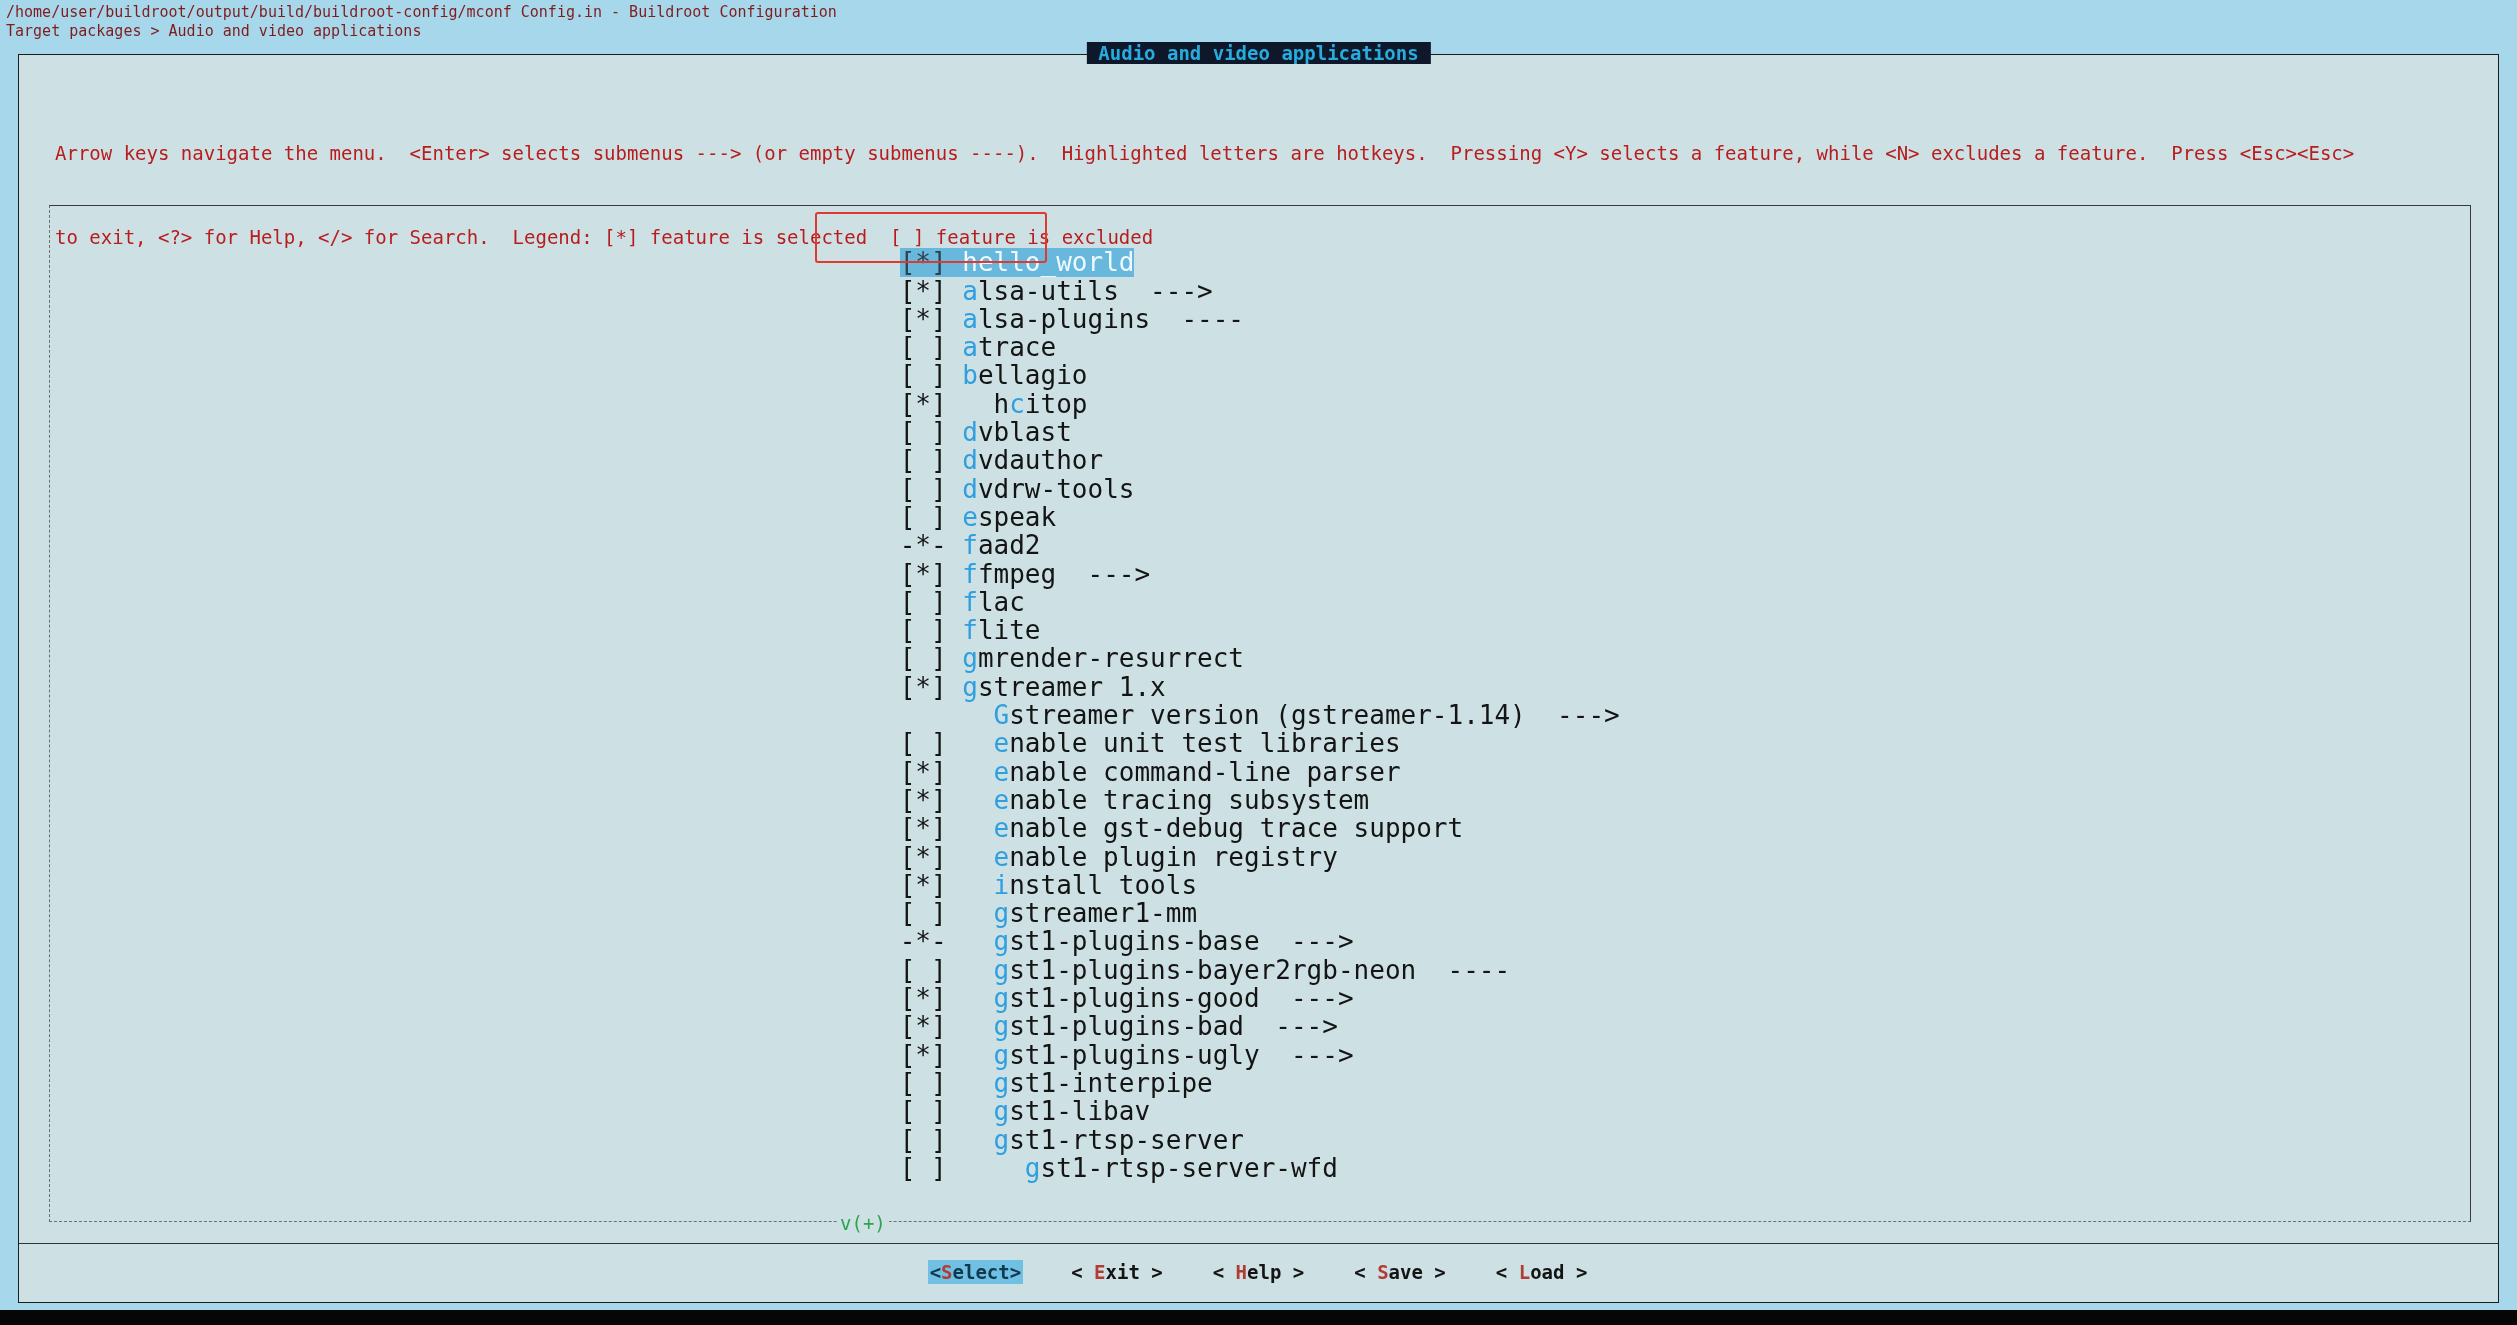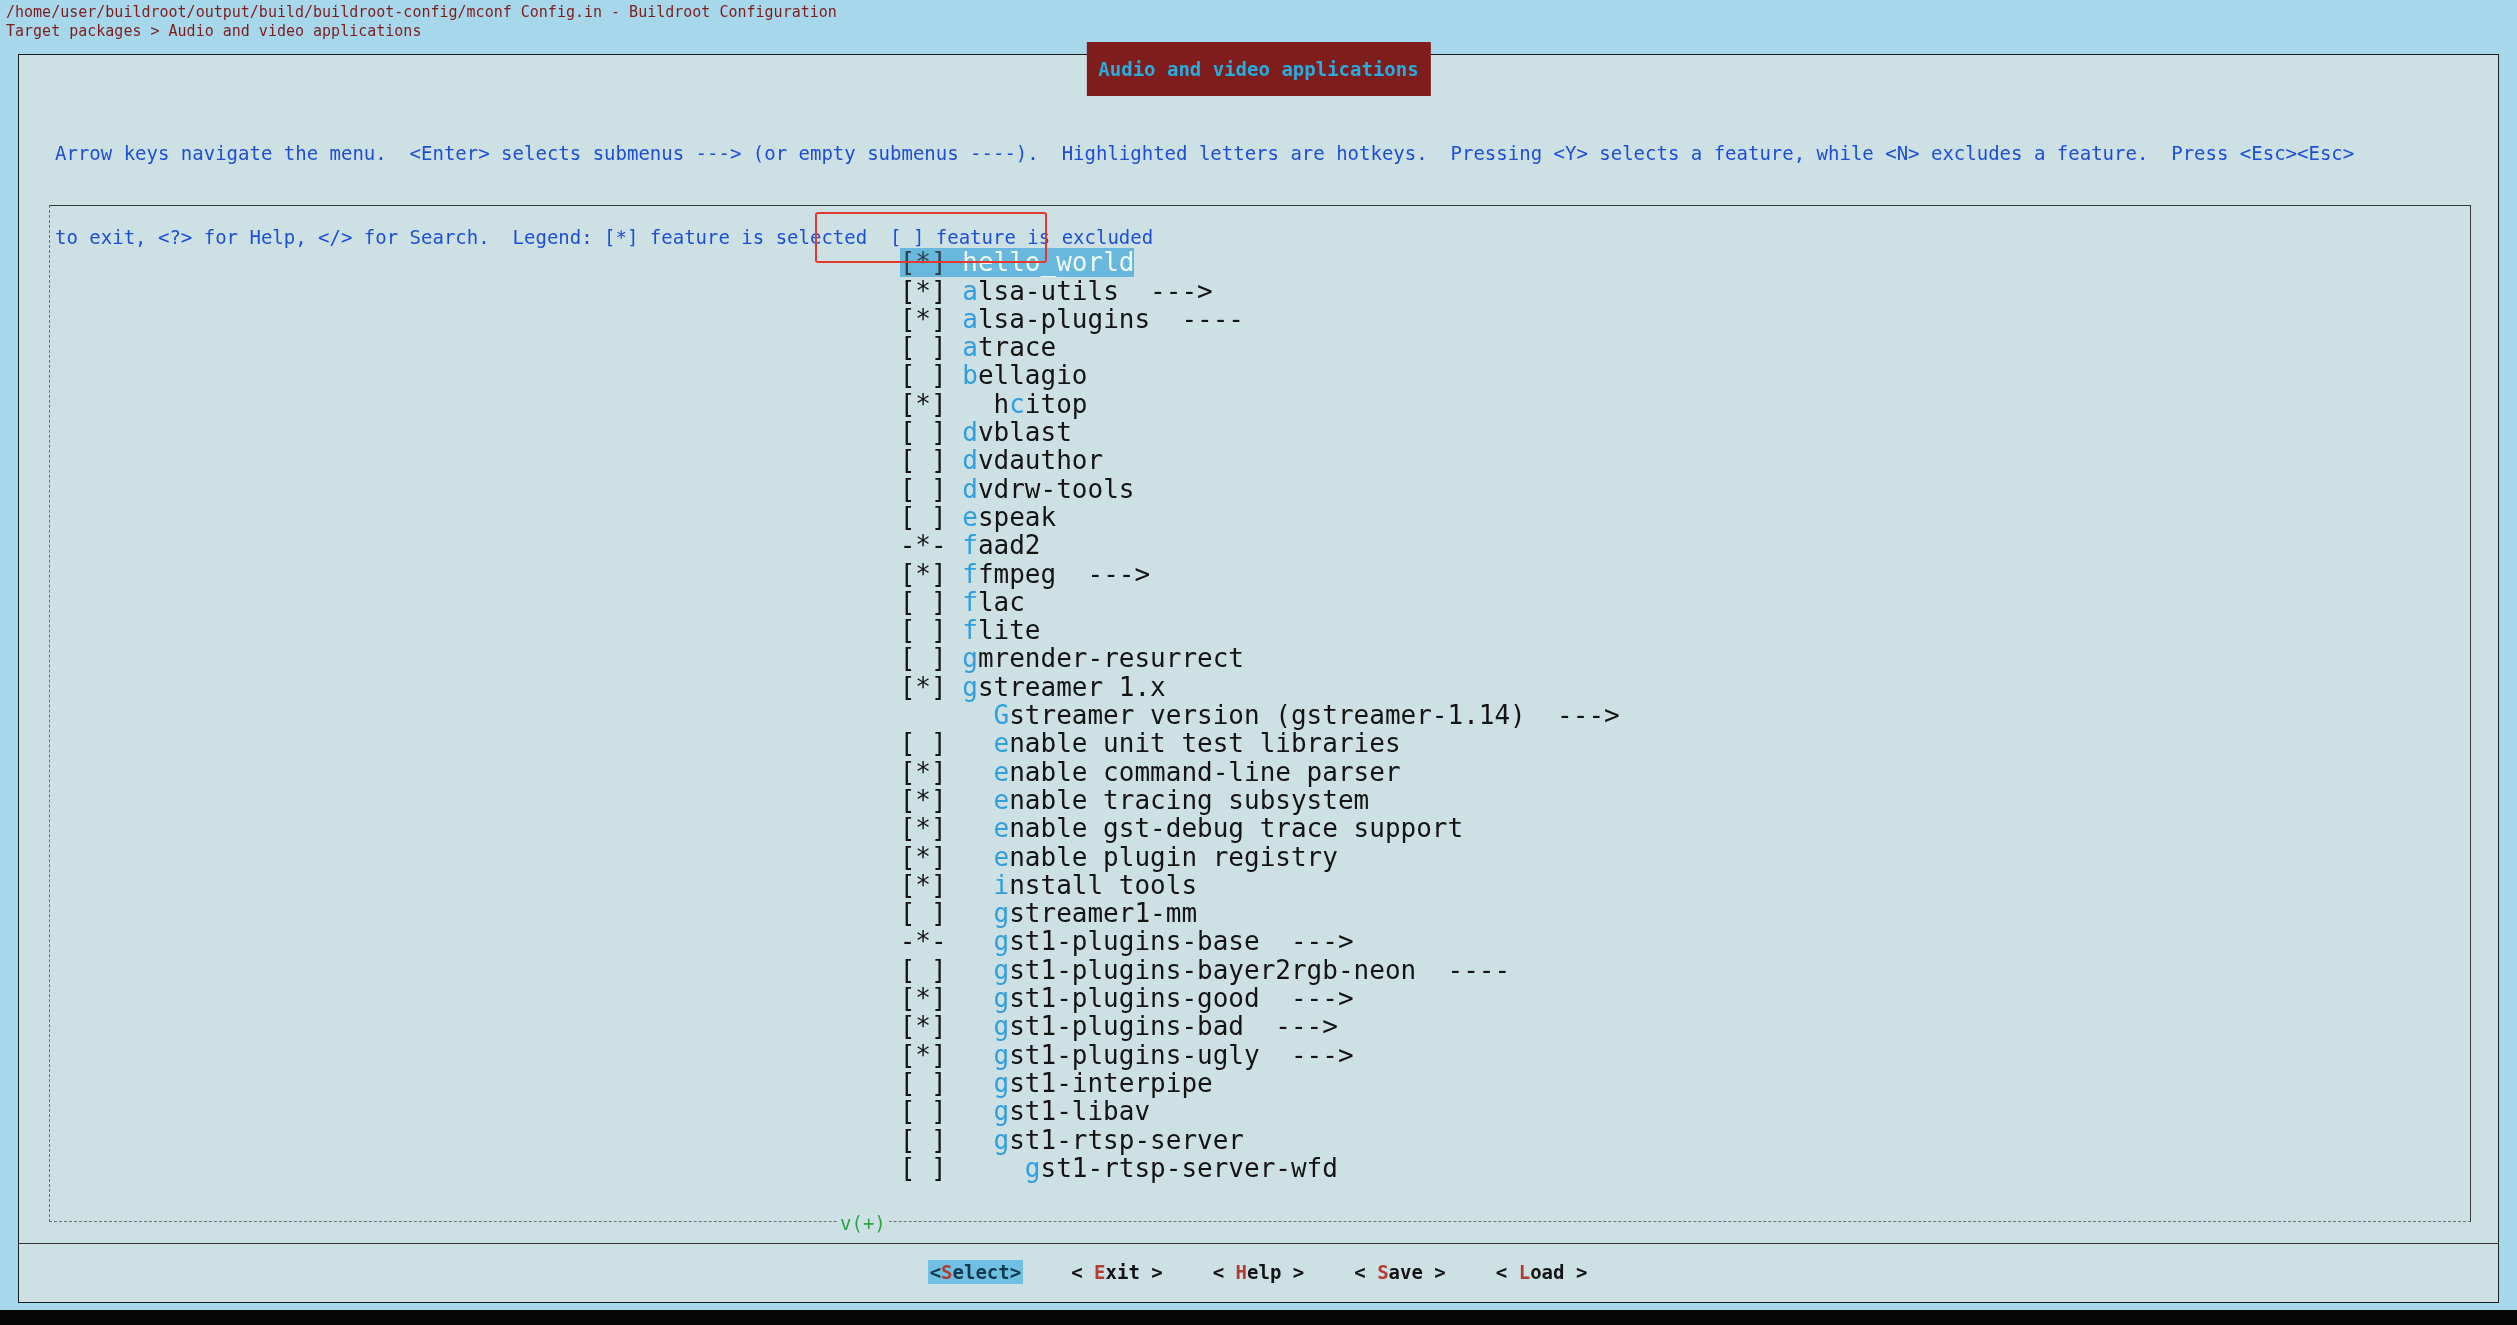--- a/index.html
+++ b/index.html
@@ -19,26 +19,26 @@
 
   .dialog{
     position:absolute;left:18px;top:54px;
     width:2481px;height:1249px;
     background:#cde1e5;
     border:1px solid #1c1c1c;
     box-sizing:border-box;
   }
   .dialog-title{
     position:absolute;top:-13px;left:50%;transform:translateX(-50%);
-    background:#7f1d1d;padding:16px 12px;
+    background:#0f172a;padding:0 12px;
     color:#27acdd;font-weight:bold;font-size:19px;white-space:pre;
   }
   .instructions{
     position:absolute;left:36px;top:28px;
-    color:#1d4ed8;font-size:19px;line-height:28px;white-space:pre;
+    color:#b91c1c;font-size:19px;line-height:28px;white-space:pre;
   }
   .listbox{
     position:absolute;left:30px;top:150px;
     width:2422px;height:1017px;
     border-top:1px solid #3a3a3a;
     border-right:1px solid #3a3a3a;
     border-left:1px dashed #6f6f6f;
     border-bottom:1px dashed #6f6f6f;
     box-sizing:border-box;
   }

